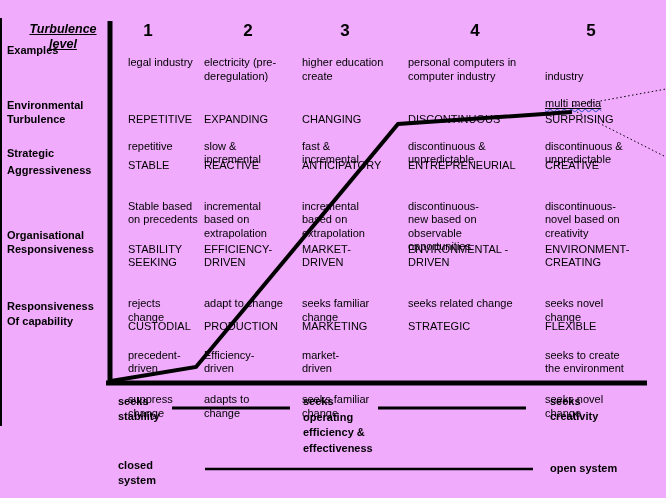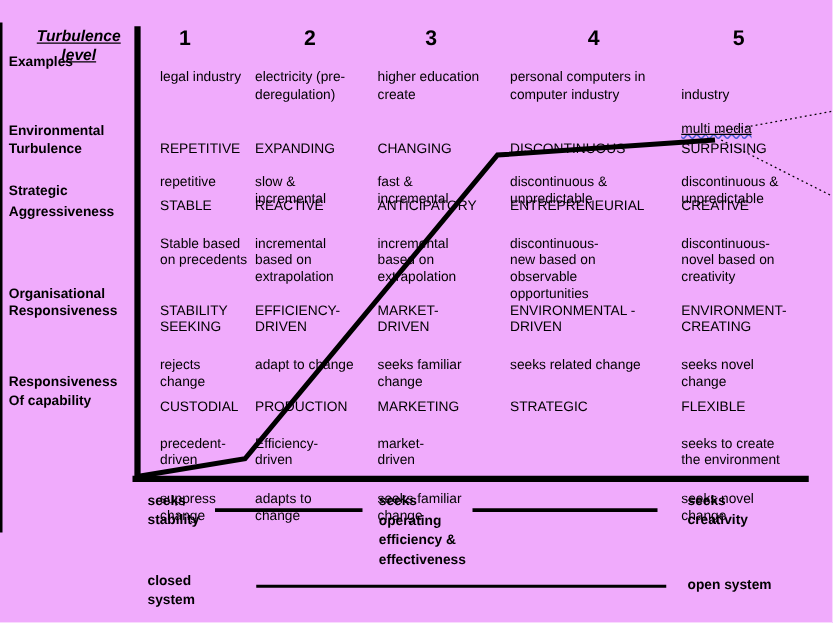--- a/index.html
+++ b/index.html
@@ -22,21 +22,21 @@
   .r-env{top:99px}
   .r-strat{top:145px}
   .r-org{top:229px}
   .r-cap{top:306px}
 
   .cell{
     position:absolute;
     font-size:11px;line-height:13.5px;
     white-space:pre-line;
   }
-  .r-strat .desc,.r-org .desc{margin-top:3px}
+  .r-strat .desc,.r-org .desc{margin-top:14px}
   .r-cap .p1{margin-top:2px}
   .r-cap .p2{margin-top:4px}
 
   .rowlab{
     position:absolute;left:7px;
     font-weight:bold;font-size:11px;line-height:13.5px;
     white-space:pre-line;
   }
   #lab-ex{top:44px}
   #lab-env{top:99px}

